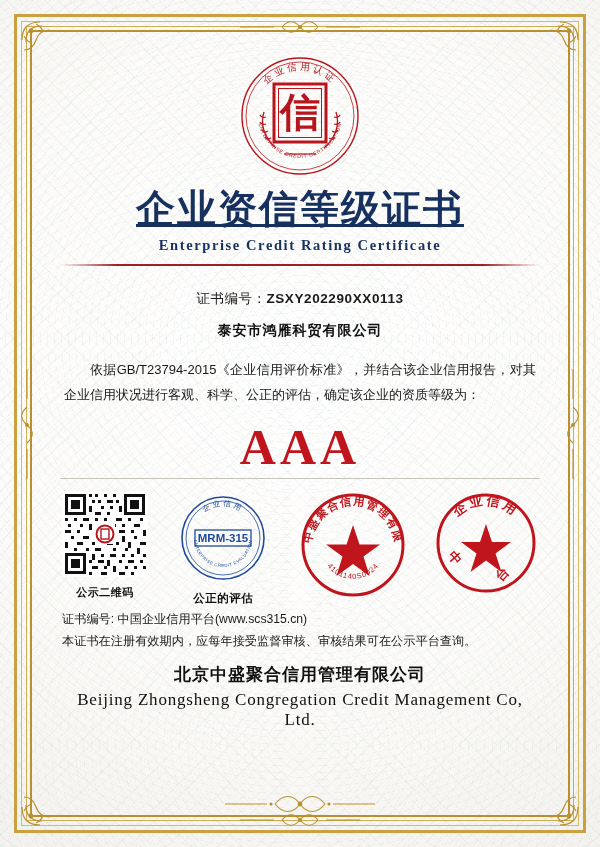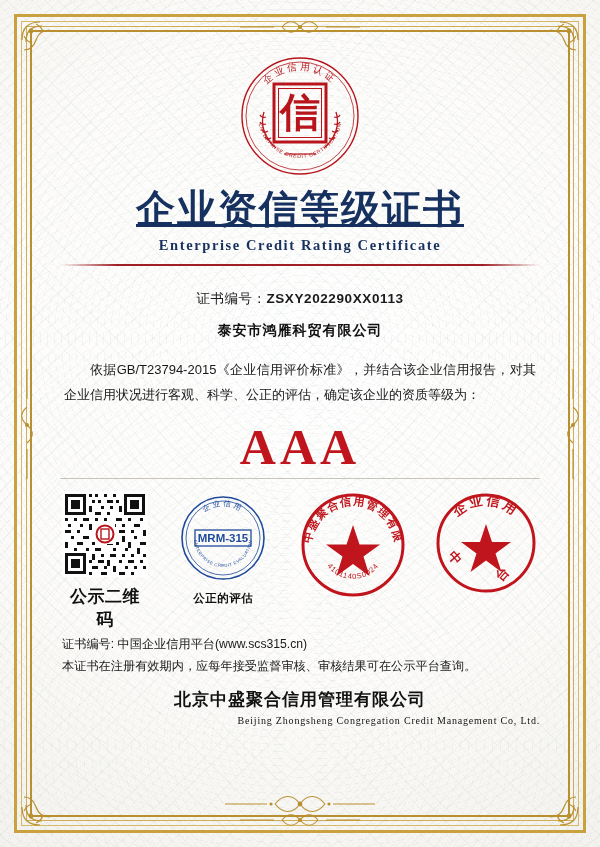--- a/index.html
+++ b/index.html
@@ -229,21 +229,21 @@
   .qr-wrap { width: 86px; }
   .qr {
     width: 86px;
     height: 86px;
     position: relative;
     background: #fff;
   }
   .qr canvas, .qr svg { display: block; }
   .qr-caption {
     margin-top: 8px;
-    font-size: 17px;
+    font-size: 11px;
     color: #111;
     font-weight: bold;
     letter-spacing: 0.5px;
     text-align: center;
   }
 
   
   .seal-blue-wrap { width: 96px; margin-top: 2px; }
   .seal-blue { width: 90px; height: 90px; margin: 0 auto; }
   .seal-blue svg { width: 100%; height: 100%; display: block; }
@@ -274,23 +274,23 @@
     margin-top: 10px;
     text-align: center;
     font-family: "Liberation Serif", "DejaVu Serif", serif;
     font-weight: bold;
     font-size: 17px;
     color: #111;
     letter-spacing: 1px;
   }
   .issuer-en {
     margin-top: 4px;
-    text-align: right;
+    text-align: center;
     font-family: "Liberation Serif", "DejaVu Serif", serif;
-    font-size: 10px;
+    font-size: 17px;
     color: #111;
     letter-spacing: 0.8px;
   }
 
   
   .bottom-flourish {
     position: absolute;
     left: 50%;
     transform: translateX(-50%);
     bottom: 30px;

